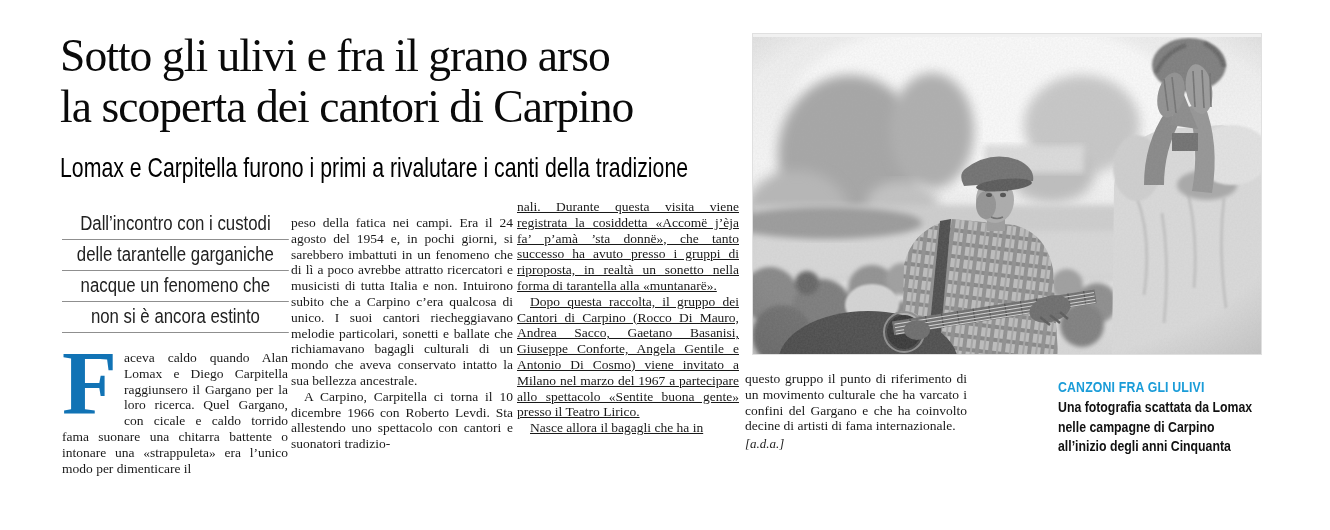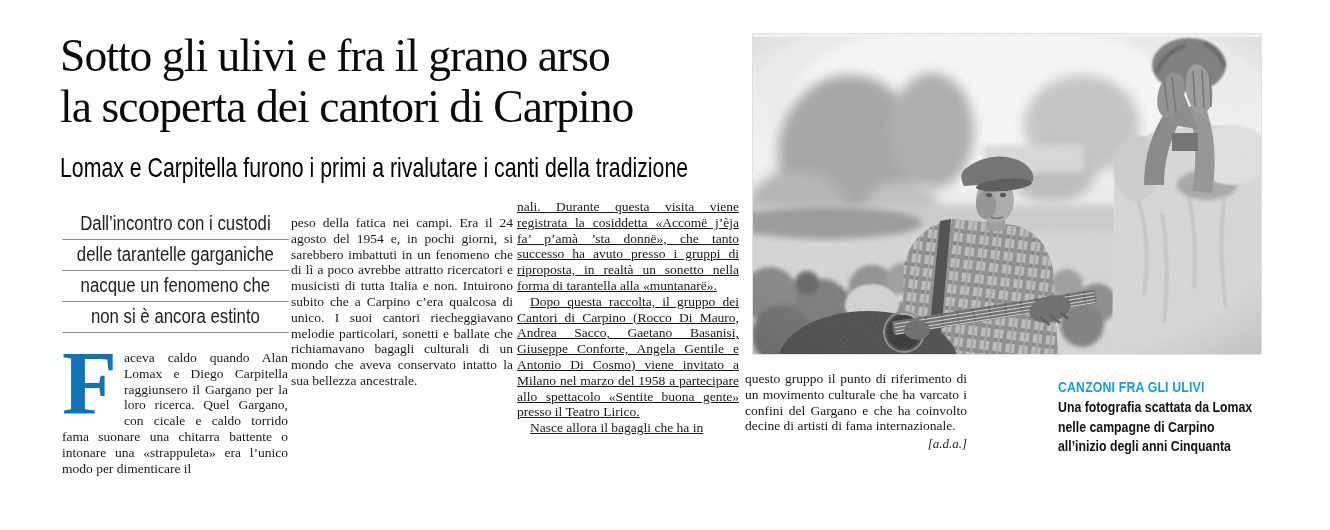--- a/index.html
+++ b/index.html
@@ -26,21 +26,21 @@
   
   .col{position:absolute;font-size:13.5px;line-height:15.8px;text-align:justify;color:#191919;}
   .col1{left:62px;top:350px;width:226px;}
   .col2{left:291px;top:215px;width:222px;}
   .col3{left:517px;top:199px;width:222px;text-decoration:underline;}
   .col4{left:745px;top:371px;width:222px;}
   .para{margin:0;}
   .para.indent{text-indent:13px;}
   .dropcap{float:left;font-family:"Liberation Serif",serif;font-weight:bold;color:#1173b5;
            font-size:90px;line-height:63px;height:63px;margin:2px 7px 0 0;}
-  .signature{margin:2px 0 0 0;text-align:right;font-style:italic;font-size:13px;color:#222;}
+  .signature{margin:2px 0 0 0;font-style:italic;font-size:13px;color:#222;}
 
   
   .photo{position:absolute;left:752px;top:33px;width:510px;height:322px;margin:0;background:#e9e9e9;}
   .photo svg{display:block;width:510px;height:322px;}
 
   
   .caption{position:absolute;left:1058px;top:377px;width:300px;
            font-family:"Liberation Sans",sans-serif;font-weight:bold;
            transform:scaleX(.82);transform-origin:left top;}
   .kicker{font-size:15px;line-height:20px;color:#1a9cd8;letter-spacing:.2px;}
@@ -64,25 +64,26 @@
     <div class="sf-line">nacque un fenomeno che</div>
     <div class="sf-line">non si è ancora estinto</div>
   </div>
 
   <div class="col col1">
     <p class="para"><span class="dropcap">F</span><span>aceva caldo quando Alan Lomax e Diego Carpitella raggiunsero il Gargano per la loro ricerca. Quel Gargano, con cicale e caldo torrido fama suonare una chitarra battente o intonare una «strappuleta» era l’unico modo per dimenticare il</span></p>
   </div>
 
   <div class="col col2">
     <p class="para">peso della fatica nei campi. Era il 24 agosto del 1954 e, in pochi giorni, si sarebbero imbattuti in un fenomeno che di lì a poco avrebbe attratto ricercatori e musicisti di tutta Italia e non. Intuirono subito che a Carpino c’era qualcosa di unico. I suoi cantori riecheggiavano melodie particolari, sonetti e ballate che richiamavano bagagli culturali di un mondo che aveva conservato intatto la sua bellezza ancestrale.</p>
+    <p class="para indent">A Carpino, Carpitella ci torna il 10 dicembre 1966 con Roberto Levdi. Sta allestendo uno spettacolo con cantori e suonatori tradizio-</p>
   </div>
 
   <div class="col col3">
     <p class="para">nali. Durante questa visita viene registrata la cosiddetta «Accomë j’èja fa’ p’amà ’sta donnë», che tanto successo ha avuto presso i gruppi di riproposta, in realtà un sonetto nella forma di tarantella alla «muntanarë».</p>
-    <p class="para indent">Dopo questa raccolta, il gruppo dei Cantori di Carpino (Rocco Di Mauro, Andrea Sacco, Gaetano Basanisi, Giuseppe Conforte, Angela Gentile e Antonio Di Cosmo) viene invitato a Milano nel marzo del 1958 a partecipare allo spettacolo «Sentite buona gente» presso il Teatro Lirico.</p>
+    <p class="para indent">Dopo questa raccolta, il gruppo dei Cantori di Carpino (Rocco Di Mauro, Andrea Sacco, Gaetano Basanisi, Giuseppe Conforte, Angela Gentile e Antonio Di Cosmo) viene invitato a Milano nel marzo del 1967 a partecipare allo spettacolo «Sentite buona gente» presso il Teatro Lirico.</p>
     <p class="para indent">Nasce allora il bagagli che ha in</p>
   </div>
 
   <div class="col col4">
     <p class="para">questo gruppo il punto di riferimento di un movimento culturale che ha varcato i confini del Gargano e che ha coinvolto decine di artisti di fama internazionale.</p>
     <p class="signature">[a.d.a.]</p>
   </div>
 
   <figure class="photo">
     <svg viewBox="0 0 510 322" xmlns="http://www.w3.org/2000/svg">

